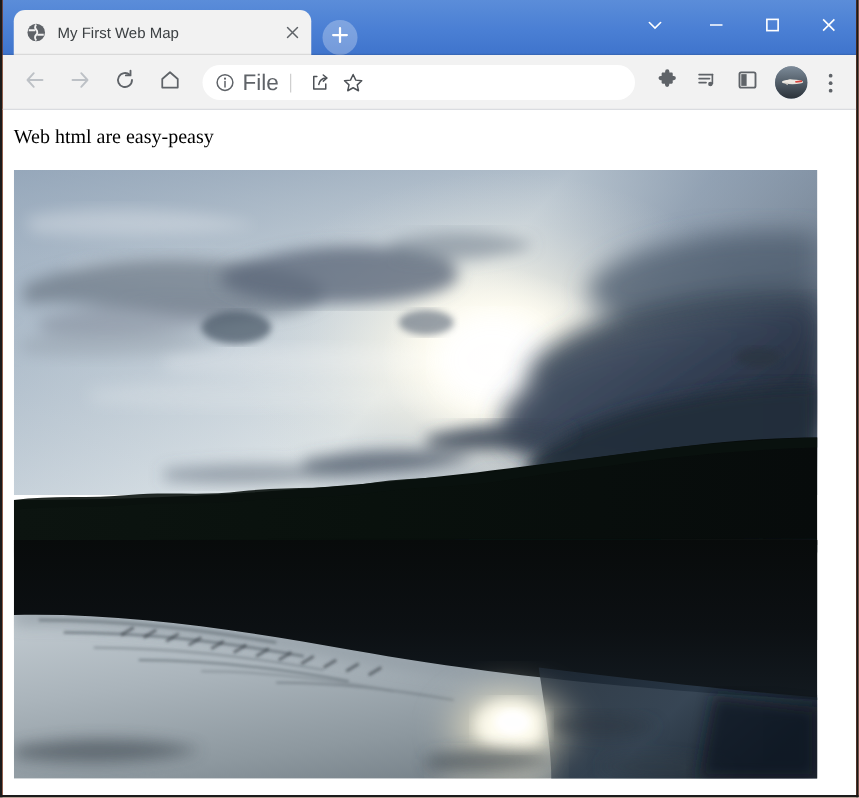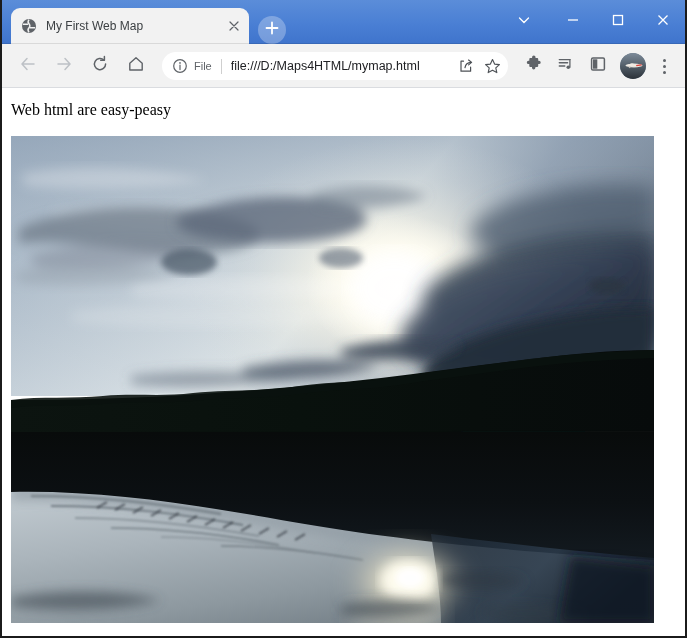--- a/index.html
+++ b/index.html
@@ -151,21 +151,21 @@
   .omni-info {
     flex: 0 0 20px;
     width: 20px;
     height: 20px;
     display: flex;
     align-items: center;
     justify-content: center;
     margin-right: 4px;
   }
   .omni-scheme {
-    font-size: 11px;
+    font-size: 18px;
     color: #5f6368;
     white-space: nowrap;
     line-height: 16px;
   }
   .omni-sep {
     width: 1px;
     height: 15px;
     background: #cfcfcf;
     margin: 0 9px;
     flex: 0 0 1px;
@@ -357,21 +357,20 @@
     <div class="omnibox">
       <span class="omni-info">
         <svg width="16" height="16" viewBox="0 0 16 16">
           <circle cx="8" cy="8" r="6.3" stroke="#5f6368" stroke-width="1.2" fill="none"></circle>
           <circle cx="8" cy="4.9" r="0.85" fill="#5f6368"></circle>
           <path d="M8 7.1 V11.6" stroke="#5f6368" stroke-width="1.2" stroke-linecap="round"></path>
         </svg>
       </span>
       <span class="omni-scheme">File</span>
       <span class="omni-sep"></span>
-      <span class="omni-url" title="file:///D:/Maps4HTML/mymap.html">file:///D:/Maps4HTML/mymap.html</span>
       <span class="omni-act">
         <svg width="16" height="16" viewBox="0 0 16 16">
           <path d="M5.5 3.2 H3 V13.2 H12.6 V9.2" stroke="#4d5156" stroke-width="1.2" fill="none" stroke-linecap="round" stroke-linejoin="round"></path>
           <path d="M7 9.6 C7.6 6.2 9.6 4.6 13 4.4" stroke="#4d5156" stroke-width="1.2" fill="none" stroke-linecap="round"></path>
           <path d="M10.6 2 L13.6 4.4 L10.6 6.9" stroke="#4d5156" stroke-width="1.2" fill="none" stroke-linecap="round" stroke-linejoin="round"></path>
         </svg>
       </span>
       <span class="omni-act">
         <svg width="17" height="17" viewBox="0 0 17 17">
           <path d="M8.5 1.6 L10.6 6.1 L15.4 6.6 L11.8 9.9 L12.8 14.6 L8.5 12.2 L4.2 14.6 L5.2 9.9 L1.6 6.6 L6.4 6.1 Z" stroke="#4d5156" stroke-width="1.15" fill="none" stroke-linejoin="round"></path>

